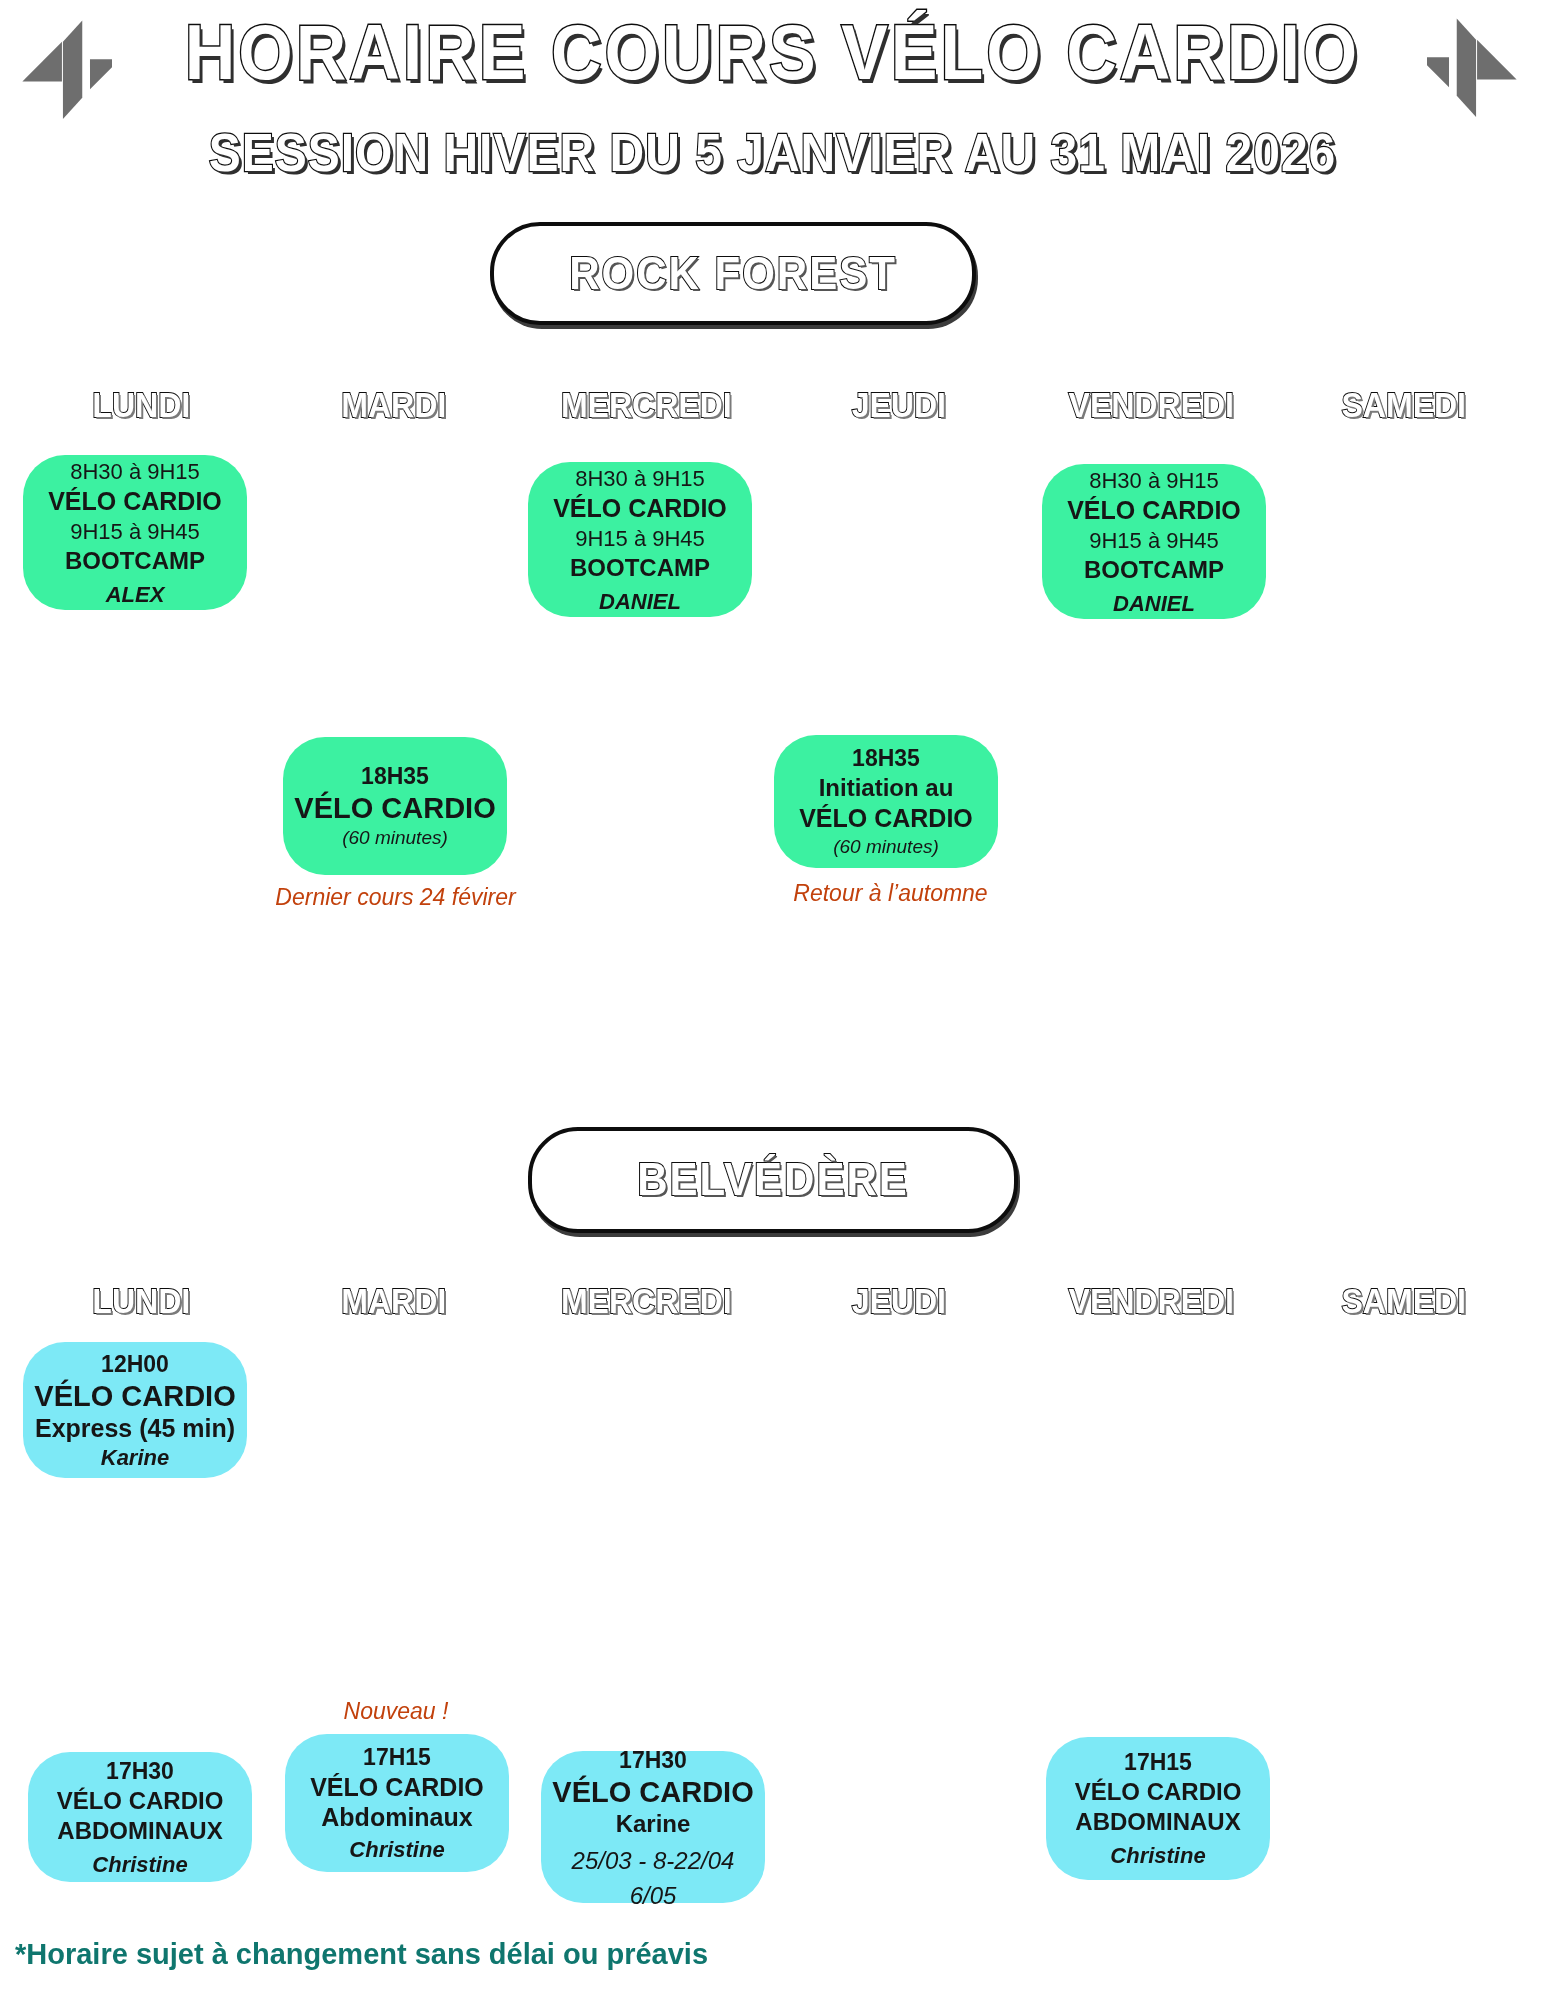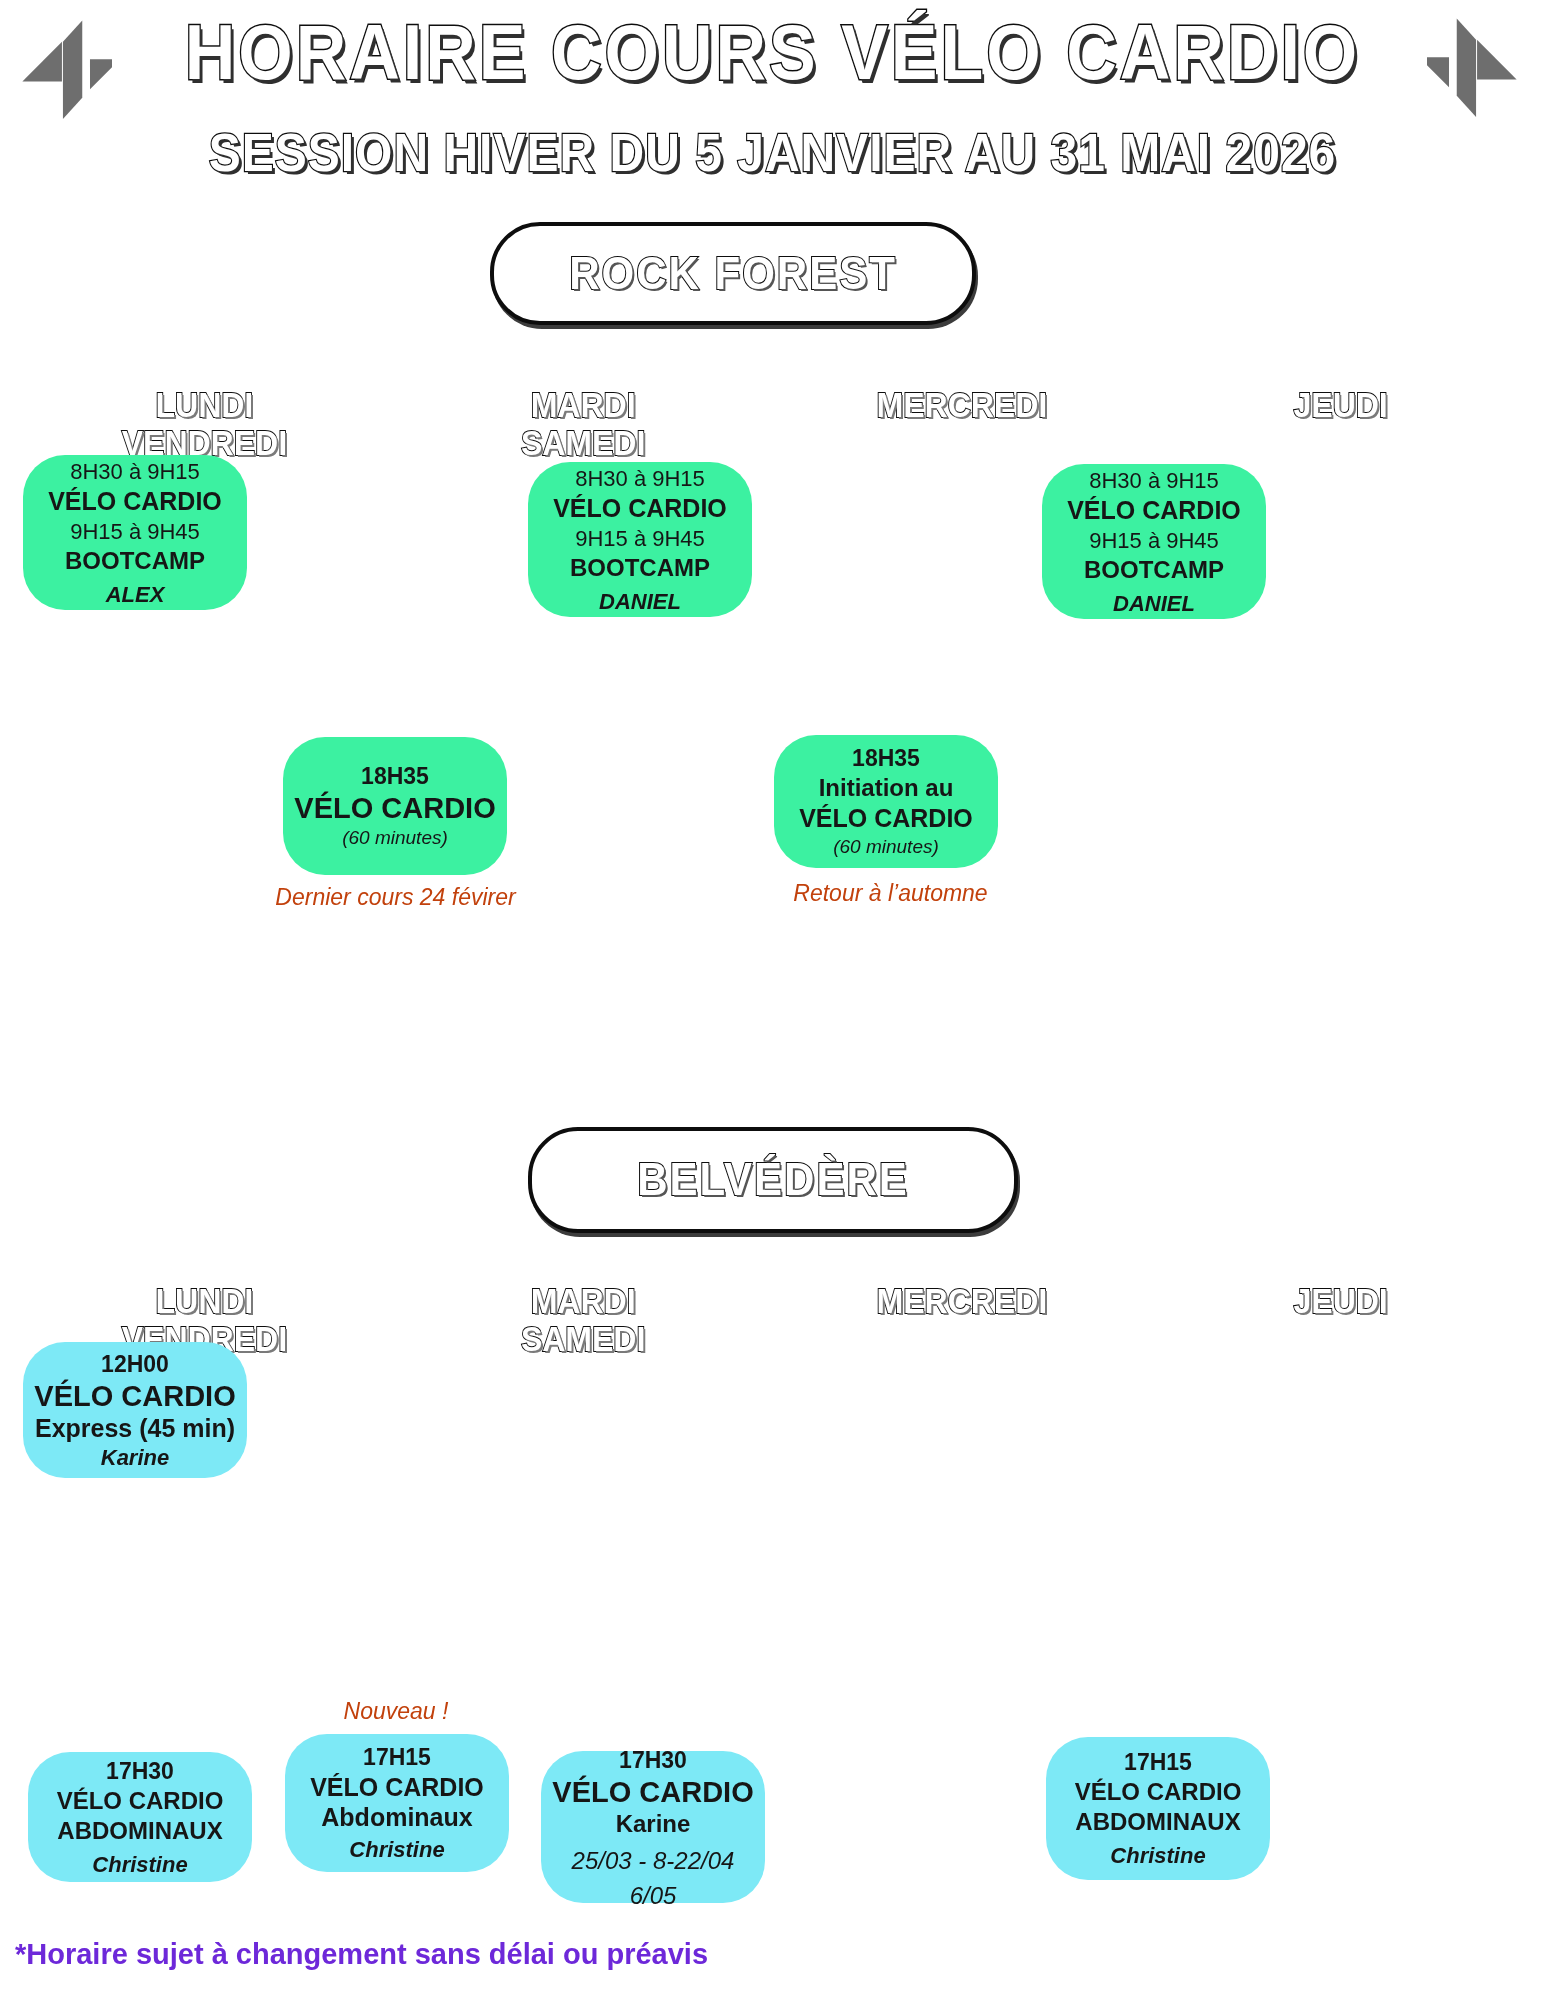--- a/index.html
+++ b/index.html
@@ -24,21 +24,21 @@
     text-shadow:3px 3px 0 #2f2f2f;transform:scaleY(1.1);
   }
   .badge{
     position:absolute;background:#ffffff;border:4px solid #0d0d0d;border-radius:50px;
     display:flex;align-items:center;justify-content:center;
     box-shadow:2px 4px 0 #3c3c3c;
   }
   .badge .stroke{font-size:42px;letter-spacing:2px;-webkit-text-stroke:2px #0d0d0d;text-shadow:2px 2px 0 #555;transform:scaleY(1.08);}
   .day-row{
     position:absolute;left:15px;width:1515px;height:40px;
-    display:grid;grid-template-columns:repeat(4,1fr);
+    display:grid;grid-template-columns:repeat(6,1fr);
   }
   .day-row .stroke{
     font-size:32px;line-height:38px;-webkit-text-stroke:1.8px #0d0d0d;
     text-shadow:2px 2px 0 #7a7a7a;transform:scaleY(1.1);
   }
   
   .logo{position:absolute;width:102px;height:114px;}
   .logo svg{width:100%;height:100%;}
   .logo.mirror svg{transform:scale(-1,1);}
   
@@ -55,21 +55,21 @@
   .l-title-lg{font-size:29px;font-weight:800;line-height:34px;}
   .l-bold{font-size:24px;font-weight:800;line-height:30px;}
   .l-coach{font-size:22px;font-weight:800;line-height:28px;margin-top:5px;font-style:italic;}
   .l-ital{font-size:19px;font-style:italic;font-weight:400;line-height:26px;}
   .l-dates{font-size:24px;font-style:italic;font-weight:400;line-height:27px;margin-top:8px;}
   .note{
     position:absolute;text-align:center;font-style:italic;font-size:23px;
     font-weight:400;color:#c2410c;white-space:nowrap;
   }
   .footer-text{
-    position:absolute;left:15px;top:1938px;font-size:29px;font-weight:700;color:#6d28d9;
+    position:absolute;left:15px;top:1938px;font-size:29px;font-weight:700;color:#0f766e;
   }
 </style>
 </head>
 <body>
 
 <div id="page">
 
   <div class="logo" style="left:10px;top:8px;">
     <svg viewBox="0 0 100 118">
       <polygon points="10,76 51,35 51,76" fill="#6e6e6e"></polygon>

